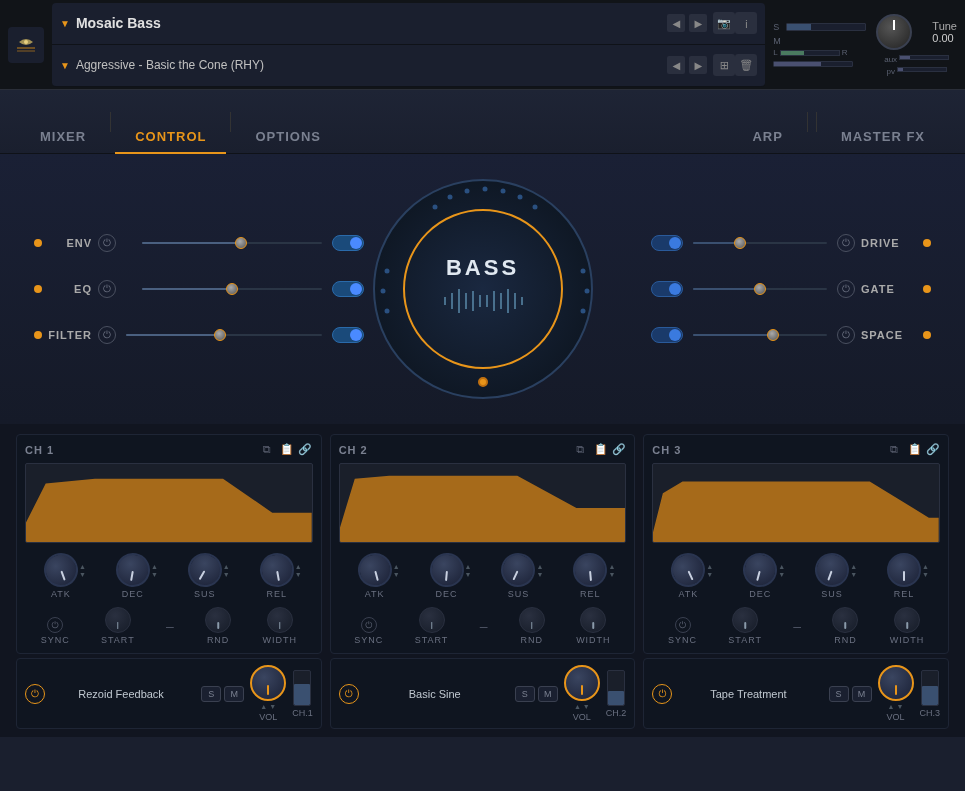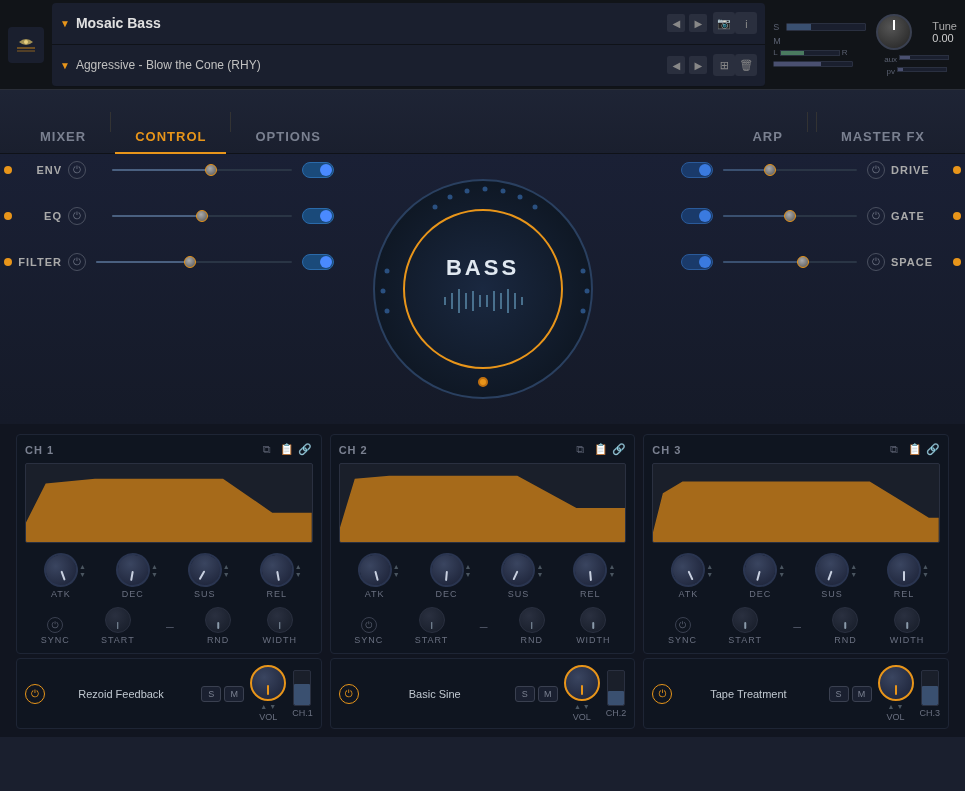--- a/index.html
+++ b/index.html
@@ -137,21 +137,22 @@
       align-self: center;
     }
     .tab-spacer { flex: 1; }
 
     
     .main-area {
       background: linear-gradient(180deg, #1a2035 0%, #151a28 100%);
       height: 270px;
       position: relative;
       display: flex;
-      padding: 0 4px;
+      align-items: center;
+      padding: 0 34px;
     }
 
     
     .center-circle {
       position: absolute;
       left: 50%;
       top: 50%;
       transform: translate(-50%, -50%);
       width: 220px;
       height: 220px;
@@ -547,21 +548,21 @@
       <span class="instrument-name">Mosaic Bass</span>
       <div class="nav-arrows">
         <button class="nav-btn">◀</button>
         <button class="nav-btn">▶</button>
       </div>
       <button class="top-icon-btn" style="margin-left:6px;">📷</button>
       <button class="top-icon-btn">ℹ</button>
     </div>
     <div class="preset-row">
       <span class="arrow-indicator">▼</span>
-      <span class="preset-name">Aggressive - Blow the Cone (RHY)</span>
+      <span class="preset-name">Aggressive - Basic the Cone (RHY)</span>
       <div class="nav-arrows">
         <button class="nav-btn">◀</button>
         <button class="nav-btn">▶</button>
       </div>
       <button class="top-icon-btn" style="margin-left:6px;">⊞</button>
       <button class="top-icon-btn">🗑</button>
     </div>
   </div>
 
   <div style="display:flex;flex-direction:column;margin-left:8px;gap:2px;">

